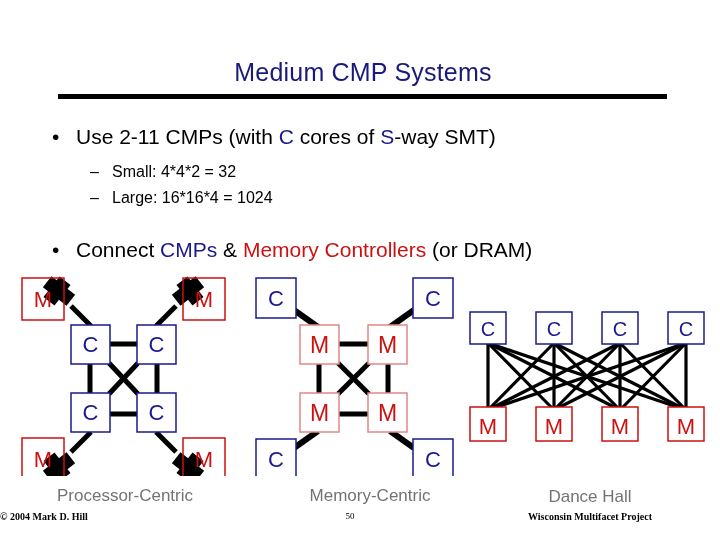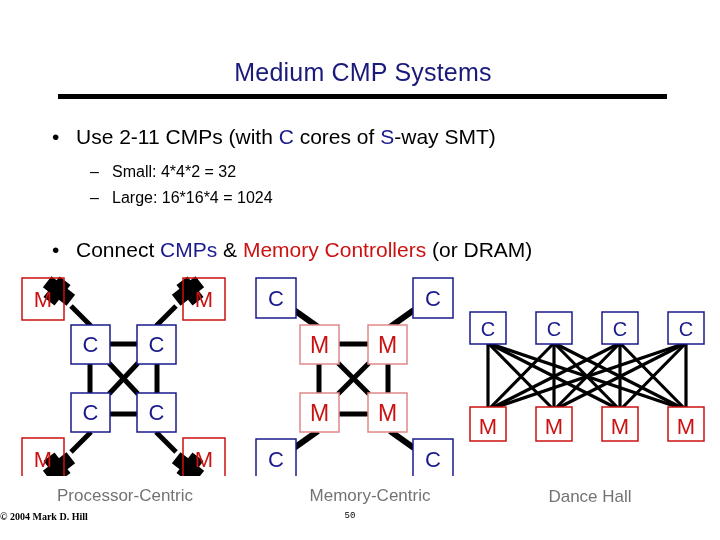--- a/index.html
+++ b/index.html
@@ -114,21 +114,21 @@
     white-space: nowrap;
   }
   .foot-left  { left: 0px;   top: 511px; width: 230px; }
   .foot-right { left: 470px; top: 511px; width: 240px; text-align: center; }
   .foot-page {
     position: absolute;
     left: 330px;
     top: 511px;
     width: 40px;
     text-align: center;
-    font-family: Liberation Mono, monospace;
+    font-family: Liberation Serif, serif;
     font-size: 9px;
     color: #000000;
   }
 </style>
 </head>
 <body>
 
 <div class="slide">
 
   <div class="title">Medium CMP Systems</div>
@@ -295,14 +295,15 @@
       </g>
     </svg>
   </div>
 
   <div class="caption cap-1">Processor-Centric</div>
   <div class="caption cap-2">Memory-Centric</div>
   <div class="caption cap-3">Dance Hall</div>
 
   <div class="foot foot-left">© 2004 Mark D. Hill</div>
   <div class="foot-page">50</div>
+  <div class="foot foot-right">Wisconsin Multifacet Project</div>
 
 </div>
 
 </body></html>

